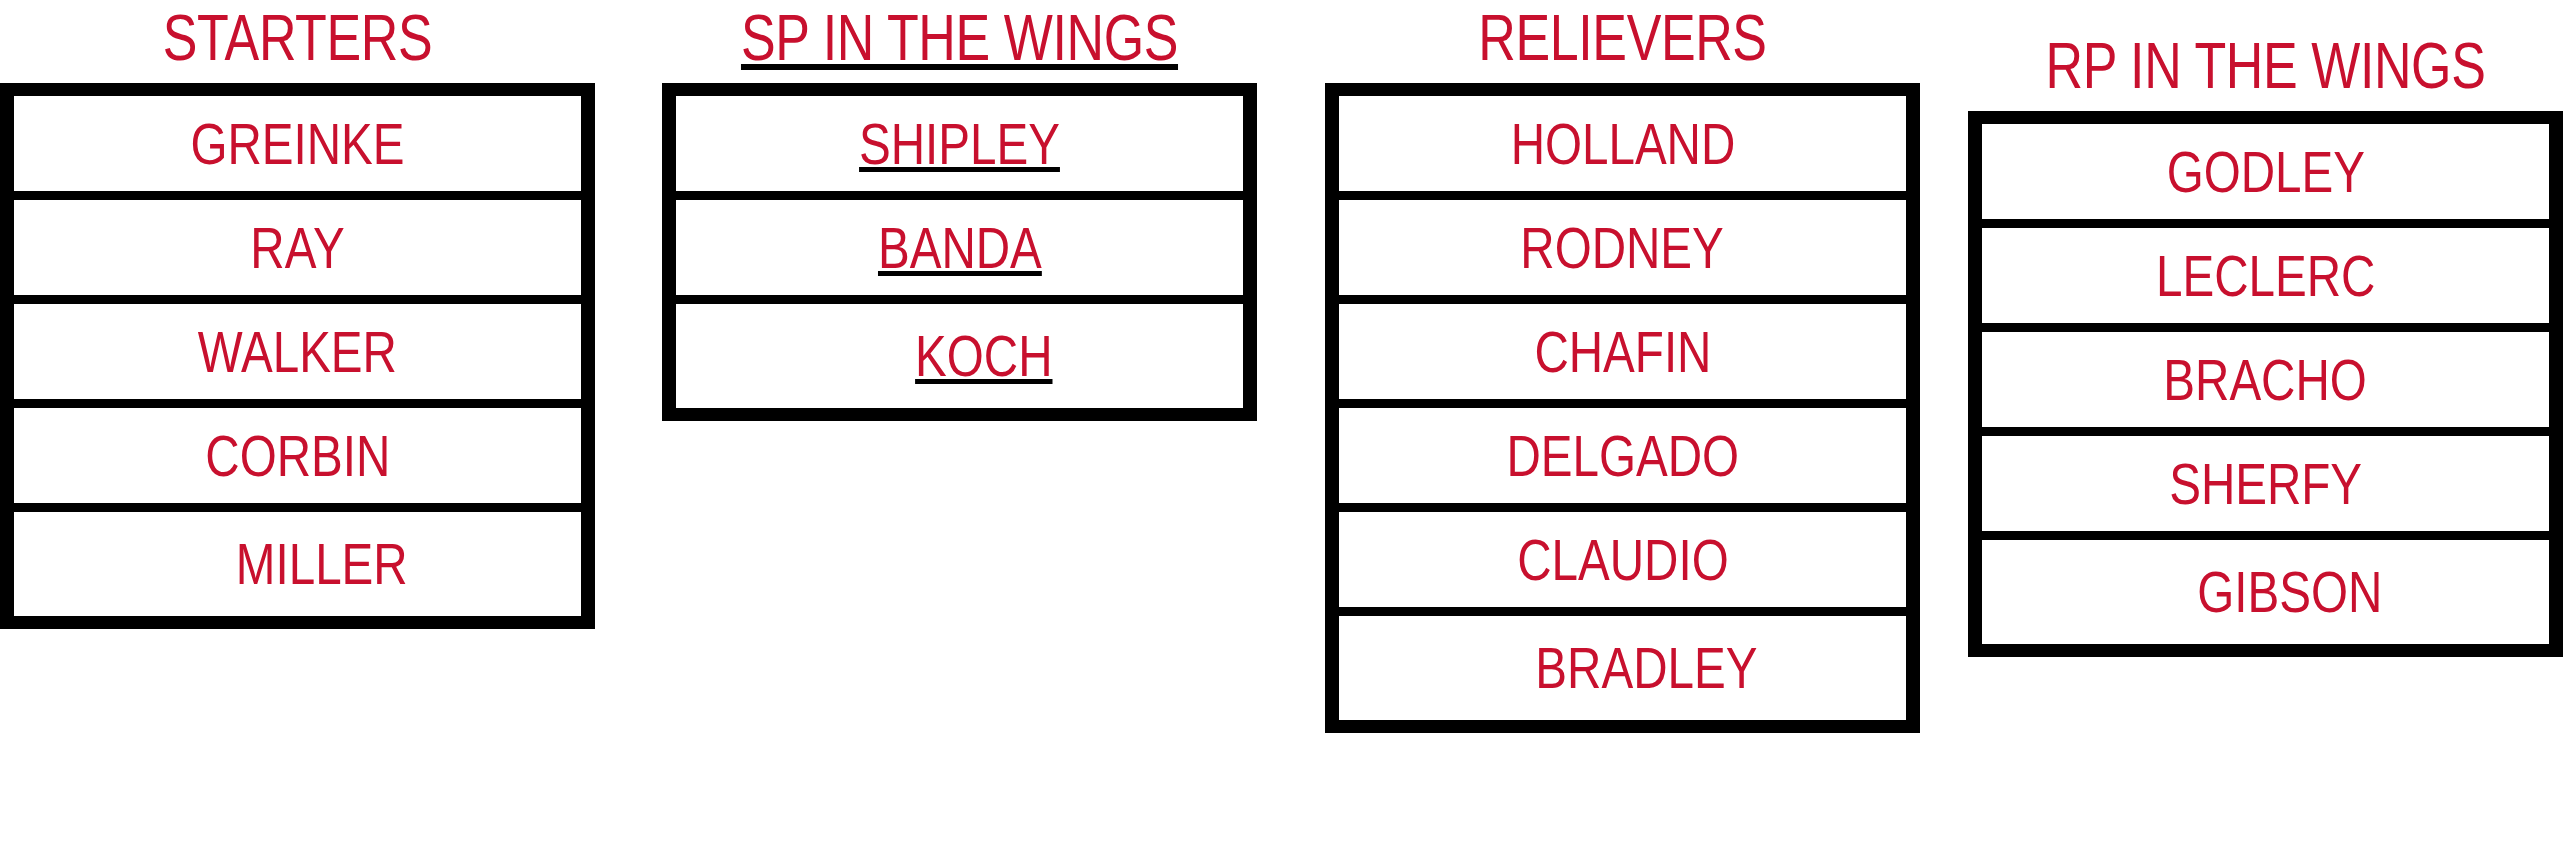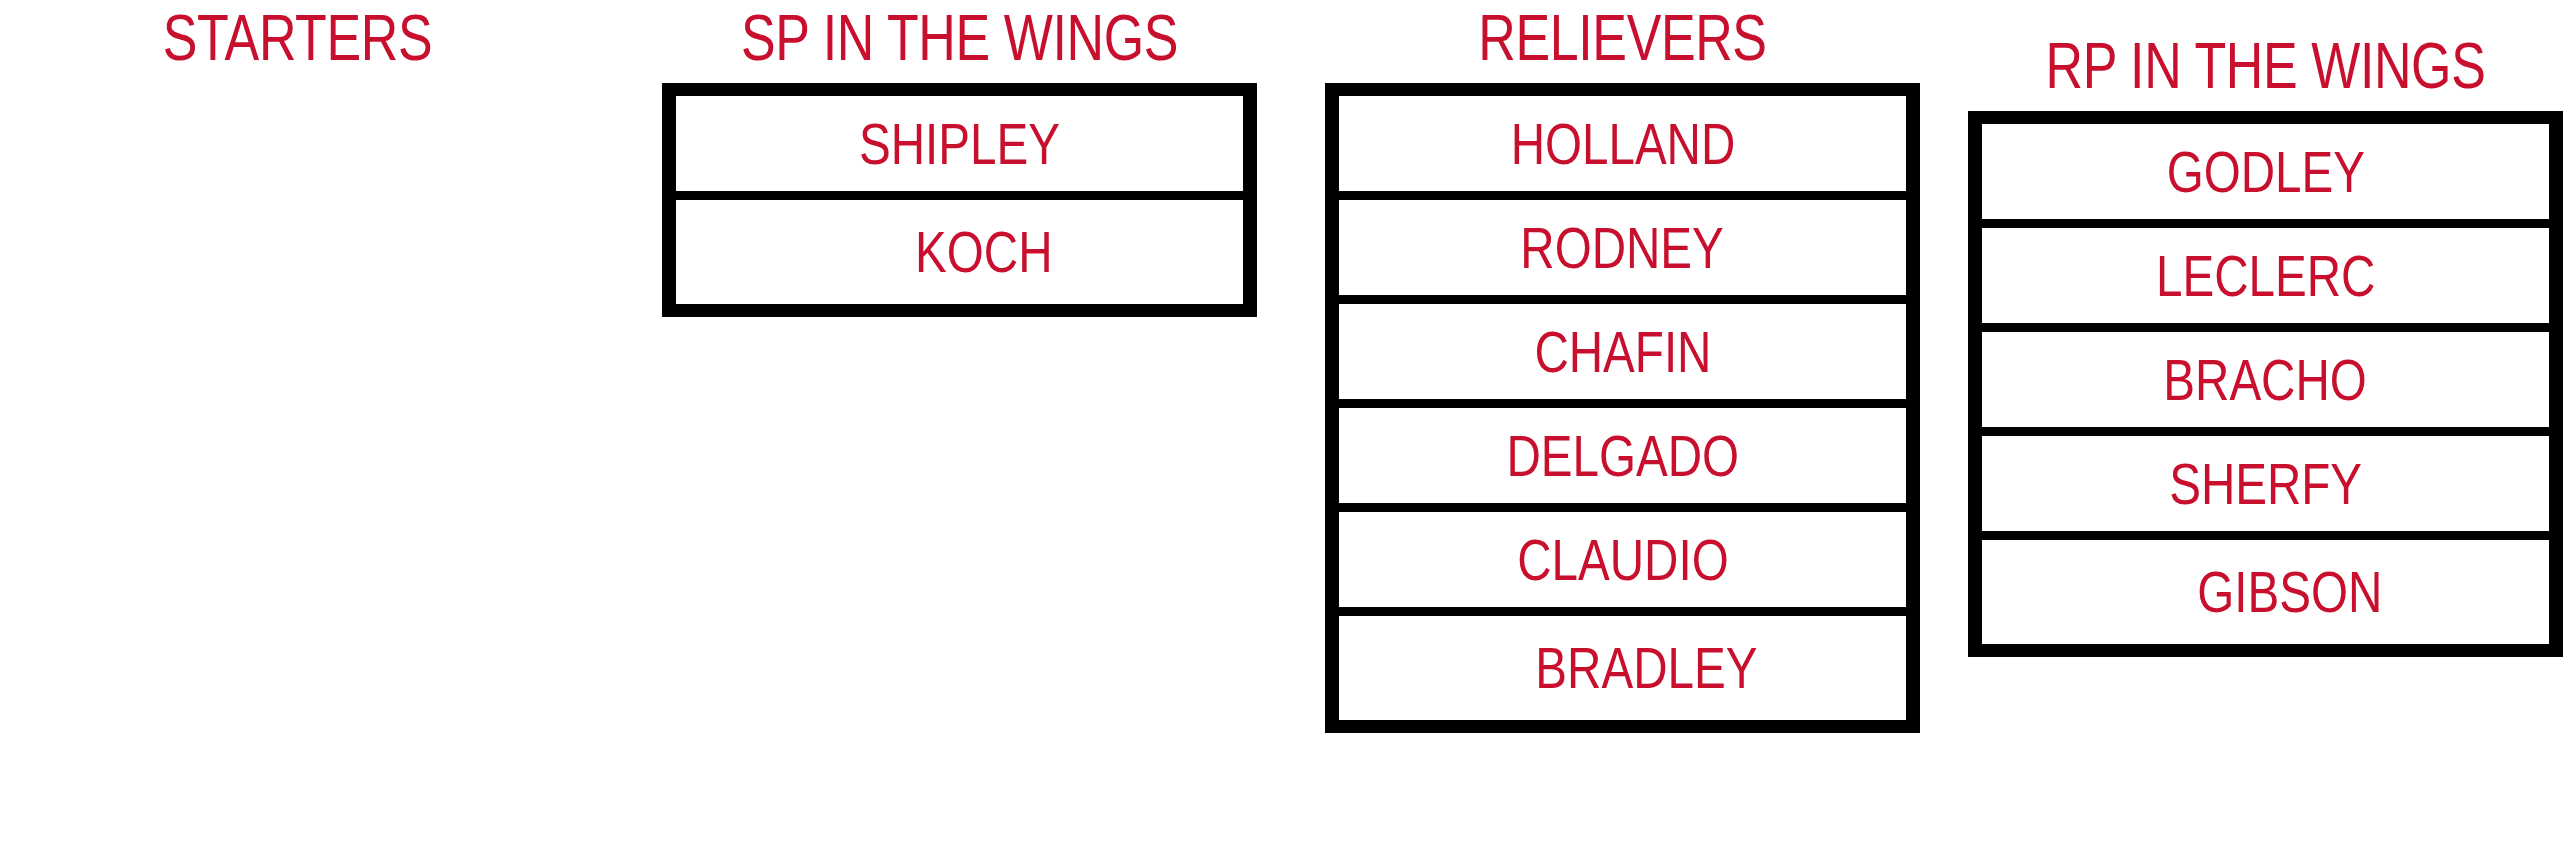--- a/index.html
+++ b/index.html
@@ -66,38 +66,58 @@
     line-height: 58px;
     white-space: nowrap;
     font-weight: 400;
     transform: scaleX(0.82);
     transform-origin: center center;
     font-family: "Liberation Sans", "DejaVu Sans", sans-serif;
   }
 
   
   #col-0 { left: 0px;    width: 595px; }
-  #col-1 { left: 662px;  width: 595px; }
+  #col-1 { left: 662px;  width: 595px; text-decoration: underline; }
   #col-2 { left: 1325px; width: 595px; }
   #col-3 { left: 1968px; width: 595px; margin-top: 28px; }
 </style>
 </head>
 <body>
 
 <div id="board">
 
   <div class="column" id="col-0">
     <div class="col-header">STARTERS</div>
+    <div class="box">
+      <div class="cell">
+        <span class="cell-label">GREINKE</span>
+      </div>
+      <div class="cell">
+        <span class="cell-label">RAY</span>
+      </div>
+      <div class="cell">
+        <span class="cell-label">WALKER</span>
+      </div>
+      <div class="cell">
+        <span class="cell-label">CORBIN</span>
+      </div>
+      <div class="cell">
+        <span class="cell-label">MILLER</span>
+      </div>
+    </div>
   </div>
 
   <div class="column" id="col-1">
     <div class="col-header">SP IN THE WINGS</div>
     <div class="box">
       <div class="cell">
         <span class="cell-label">SHIPLEY</span>
+      </div>
+      <div class="cell">
+        <span class="cell-label">BANDA</span>
       </div>
       <div class="cell">
         <span class="cell-label">KOCH</span>
       </div>
     </div>
   </div>
 
   <div class="column" id="col-2">
     <div class="col-header">RELIEVERS</div>
     <div class="box">

